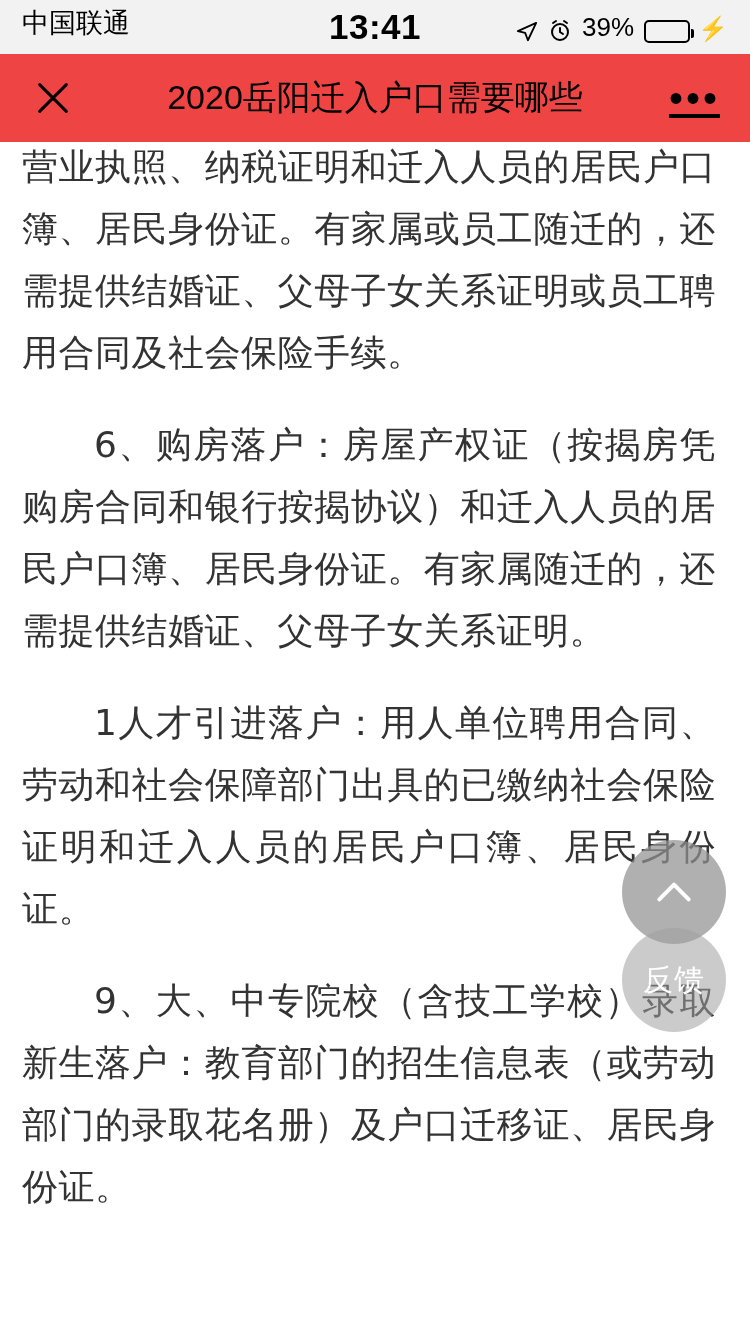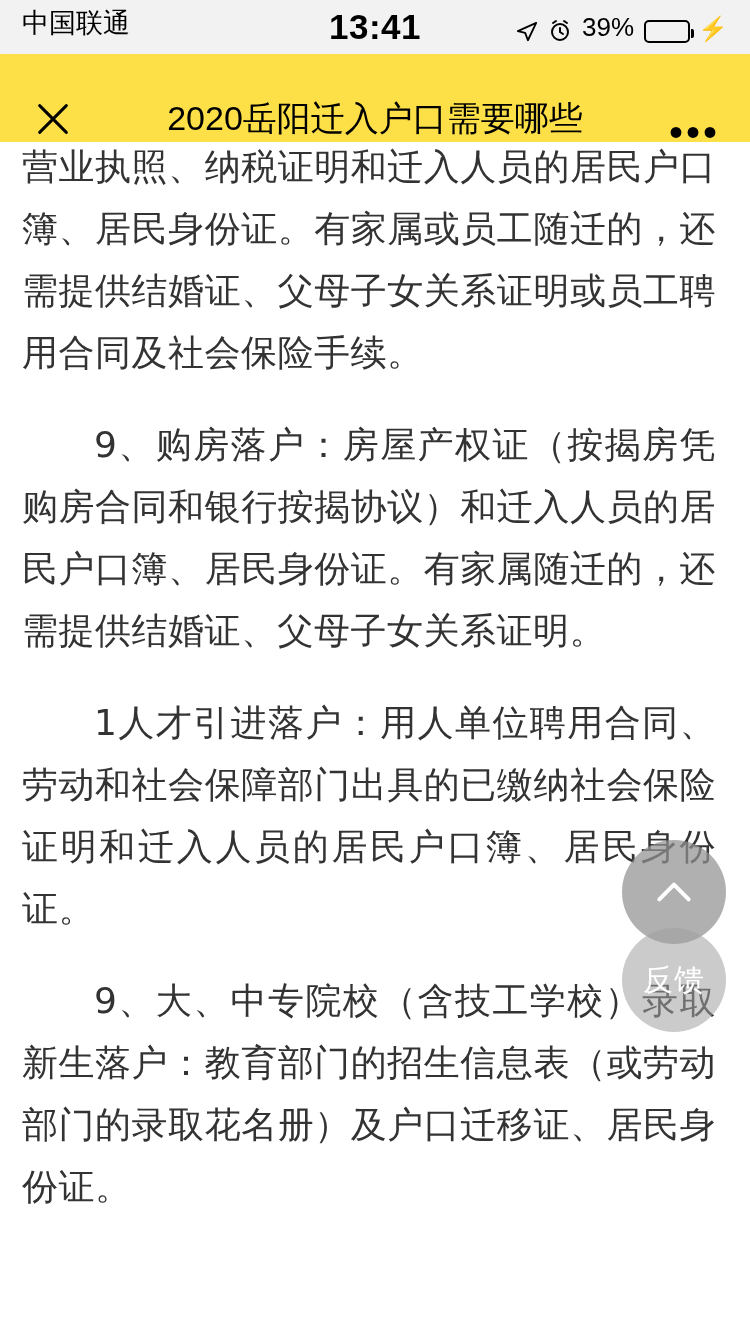--- a/index.html
+++ b/index.html
@@ -75,25 +75,26 @@
   .battery-fill {
     height: 100%;
     background: #f7ce46;
     border-radius: 2px;
   }
   .bolt { font-size: 24px; margin-left: -2px; }
 
   
   .navbar {
     height: 88px;
-    background: #fde047;
-    display: flex;
-    align-items: flex-end;
+    background: #ef4444;
+    display: flex;
+    align-items: center;
     padding: 0 30px;
     position: relative;
+    text-decoration: underline;
   }
   .nav-close {
     width: 46px; height: 46px;
     display: flex; align-items: center; justify-content: center;
     cursor: pointer;
   }
   .nav-title {
     position: absolute;
     left: 130px; right: 130px;
     text-align: center;
@@ -207,21 +208,21 @@
       <svg width="40" height="40" viewBox="0 0 24 24">
         <path d="M4 4 L20 20 M20 4 L4 20" stroke="#000" stroke-width="1.8" stroke-linecap="round"></path>
       </svg>
     </div>
     <div class="nav-title">2020岳阳迁入户口需要哪些</div>
     <div class="nav-more">•••</div>
   </div>
 
   <div class="article">
     <p class="para first">营业执照、纳税证明和迁入人员的居民户口簿、居民身份证。有家属或员工随迁的，还需提供结婚证、父母子女关系证明或员工聘用合同及社会保险手续。</p>
-    <p class="para indent">9、购房落户：房屋产权证（按揭房凭购房合同和银行按揭协议）和迁入人员的居民户口簿、居民身份证。有家属随迁的，还需提供结婚证、父母子女关系证明。</p>
+    <p class="para indent">6、购房落户：房屋产权证（按揭房凭购房合同和银行按揭协议）和迁入人员的居民户口簿、居民身份证。有家属随迁的，还需提供结婚证、父母子女关系证明。</p>
     <p class="para indent">1人才引进落户：用人单位聘用合同、劳动和社会保障部门出具的已缴纳社会保险证明和迁入人员的居民户口簿、居民身份证。</p>
     <p class="para indent">9、大、中专院校（含技工学校）录取新生落户：教育部门的招生信息表（或劳动部门的录取花名册）及户口迁移证、居民身份证。</p>
 
   </div>
 
   <div class="fab fab-top">
     <svg class="chev" viewBox="0 0 24 24">
       <path d="M4 16 L12 8 L20 16" fill="none" stroke="#ffffff" stroke-width="2.2" stroke-linecap="round" stroke-linejoin="round"></path>
     </svg>
   </div>

